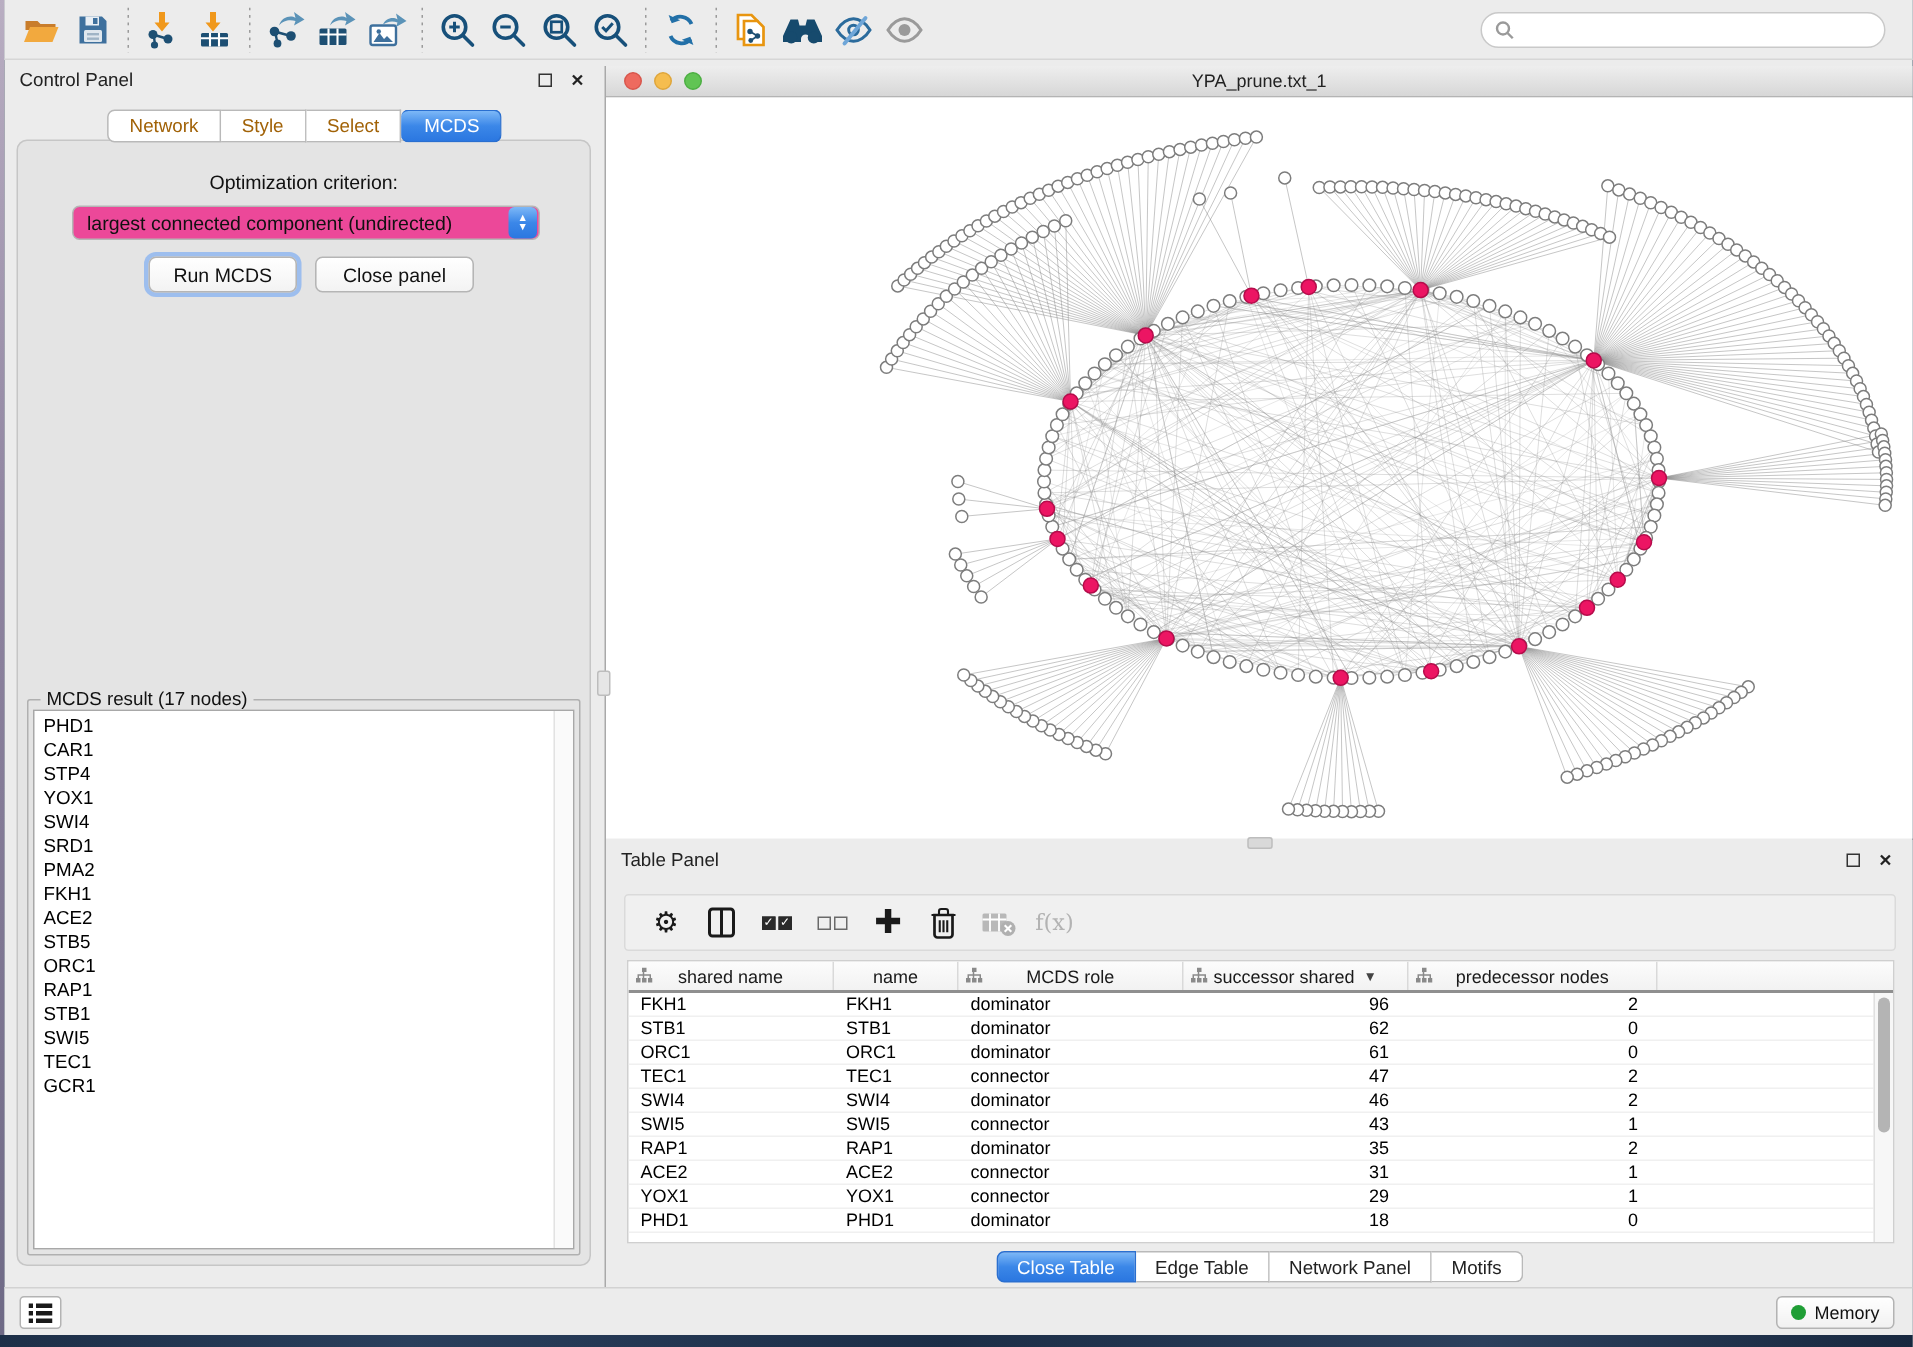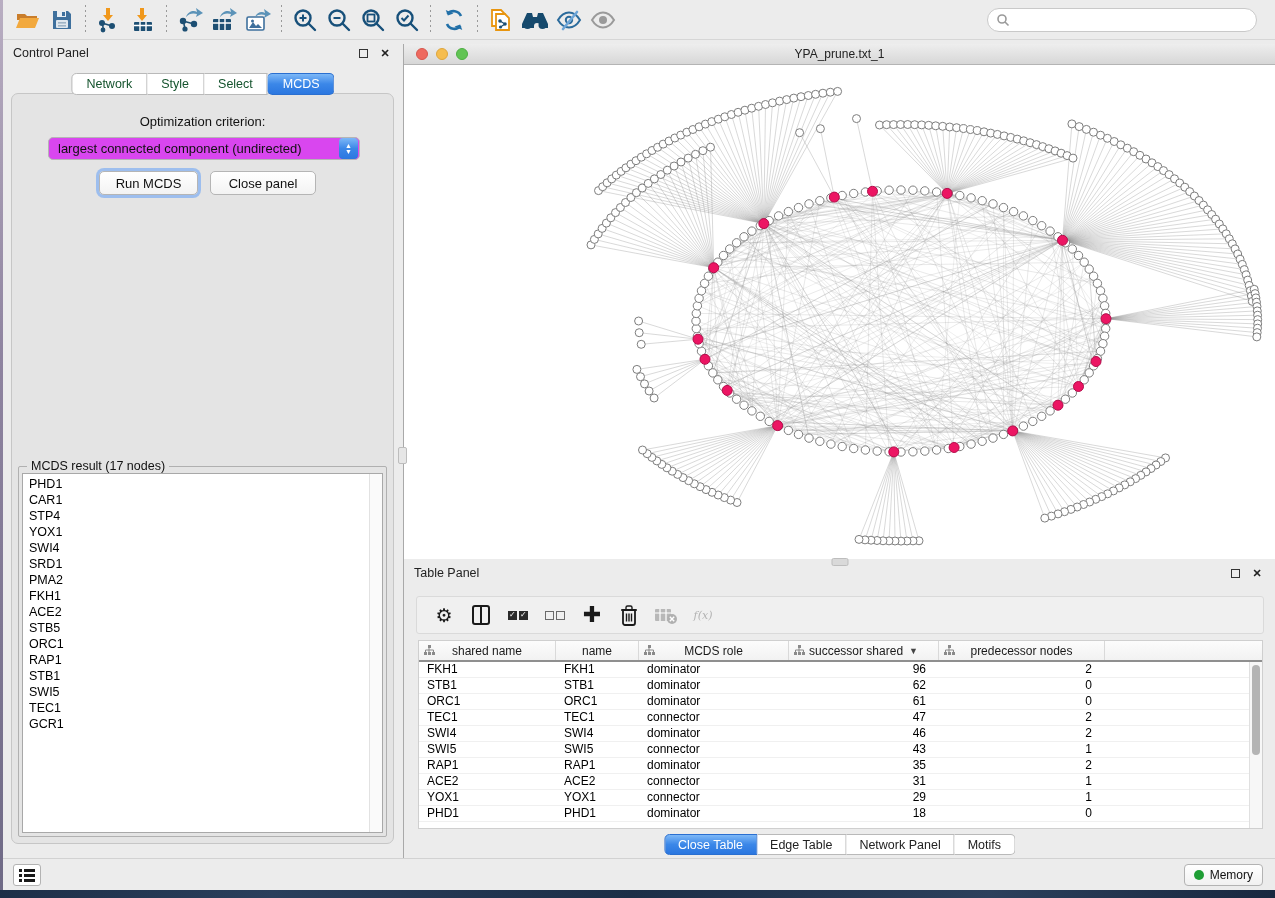--- a/index.html
+++ b/index.html
@@ -23,29 +23,29 @@
 
   
   #control-panel { position:absolute; left:0; top:40px; width:400px; height:818px; }
   .panel-header { height:26px; display:flex; align-items:center; padding:0 10px; font-size:12.5px; color:#222; }
   .panel-header .ph-title { flex:1; }
   .ph-btn { width:16px; height:16px; display:flex; align-items:center; justify-content:center;
     font-size:11px; color:#222; cursor:pointer; margin-left:6px; }
   .float-glyph { width:9px; height:9px; border:1.5px solid #333; display:inline-block; }
   .cp-tabs { position:absolute; top:33px; left:50%; transform:translateX(-50%); display:flex; z-index:3; }
   .cp-tab { height:22px; padding:0 14px; background:#fff; border:1px solid #b9b9b9; border-left:none;
-    font-size:12.5px; display:flex; align-items:center; color:#14532d; cursor:pointer; }
+    font-size:12.5px; display:flex; align-items:center; color:#a16207; cursor:pointer; }
   .cp-tab:first-child { border-left:1px solid #b9b9b9; border-radius:5px 0 0 5px; }
   .cp-tab:last-child { border-radius:0 5px 5px 0; }
   .cp-tab.selected { background:linear-gradient(#7db8f7,#3b87e8 50%,#2b77e0); color:#fff;
     border-color:#2a6fd0; border-radius:5px;padding-left:15px; }
   #cp-inner { position:absolute; left:8px; right:9px; top:53px; bottom:14px; background:#e4e4e4;
     border:1px solid #c6c6c6; border-radius:7px; }
   #opt-label { position:absolute; top:20px; left:0; right:0; text-align:center; font-size:13px; color:#111; }
-  #criterion-select { position:absolute; top:43px; left:36px; width:312px; height:23px; background:#d946ef;
+  #criterion-select { position:absolute; top:43px; left:36px; width:312px; height:23px; background:#ec4899;
     border:1px solid #b5b5b5; border-radius:5px; display:flex; align-items:center; cursor:pointer; }
   #criterion-select .sel-text { flex:1; font-size:13px; padding-left:9px; color:#111; white-space:nowrap; }
   #criterion-select .sel-stepper { width:19px; height:21px; margin-right:1px; border-radius:4px;
     background:linear-gradient(#7db8f7,#3b87e8 50%,#2b77e0); display:flex; flex-direction:column;
     align-items:center; justify-content:center; color:#fff; font-size:7px; line-height:6px; }
   .cp-button { position:absolute; top:77px; height:24px; background:linear-gradient(#ffffff,#f3f3f3);
     border:1px solid #b5b5b5; border-radius:5px; font-size:13px; color:#111;
     display:flex; align-items:center; justify-content:center; cursor:pointer; }
   #run-mcds { left:87px; width:99px; box-shadow:0 0 0 3px rgba(110,165,245,.6); }
   #close-panel { left:198px; width:106px; }
@@ -80,21 +80,21 @@
     background:#d9d9d9; border:1px solid #bdbdbd; border-radius:2px; cursor:row-resize; z-index:5; }
 
   
   #table-panel { position:absolute; left:400px; top:560px; width:872px; height:298px; background:#ececec;
     border-left:1px solid #a9a9a9; }
   #tp-toolbar { position:absolute; left:12px; right:11px; top:36px; height:38px; background:#f0f0f0;
     border:1px solid #dadada; border-radius:3px; display:flex; align-items:center; padding-left:14px; }
   .tp-icon { margin-right:11px; display:flex; align-items:center; justify-content:center; width:26px; height:26px; cursor:pointer; }
   .tp-icon.disabled { cursor:default; }
   .glyph { font-size:19px; color:#1a1a1a; }
-  .fx { font-family:"DejaVu Serif", serif; font-style:italic; font-size:11px; color:#b3b3b3; }
+  .fx { font-family:"DejaVu Serif", serif; font-size:15px; color:#b3b3b3; }
   .cbx { width:9px; height:9px; border:1.5px solid #2a2a2a; display:inline-block; margin:0 1px; position:relative; }
   .cbx.checked { background:#2a2a2a; }
   .cbx.checked::after { content:"✓"; color:#fff; font-size:8px; position:absolute; left:0px; top:-2px; }
   .cbx.empty { border-color:#6a6a6a; }
 
   #node-table { position:absolute; left:14px; right:12px; top:80px; height:189px; background:#fff;
     border:1px solid #cfcfcf; overflow:hidden; }
   #nt-header { display:flex; height:21px; background:linear-gradient(#fcfcfc,#f2f2f2);
     border-bottom:2px solid #8f8f8f; }
   .nt-hcell { position:relative; border-right:1px solid #d9d9d9; display:flex; align-items:center;

